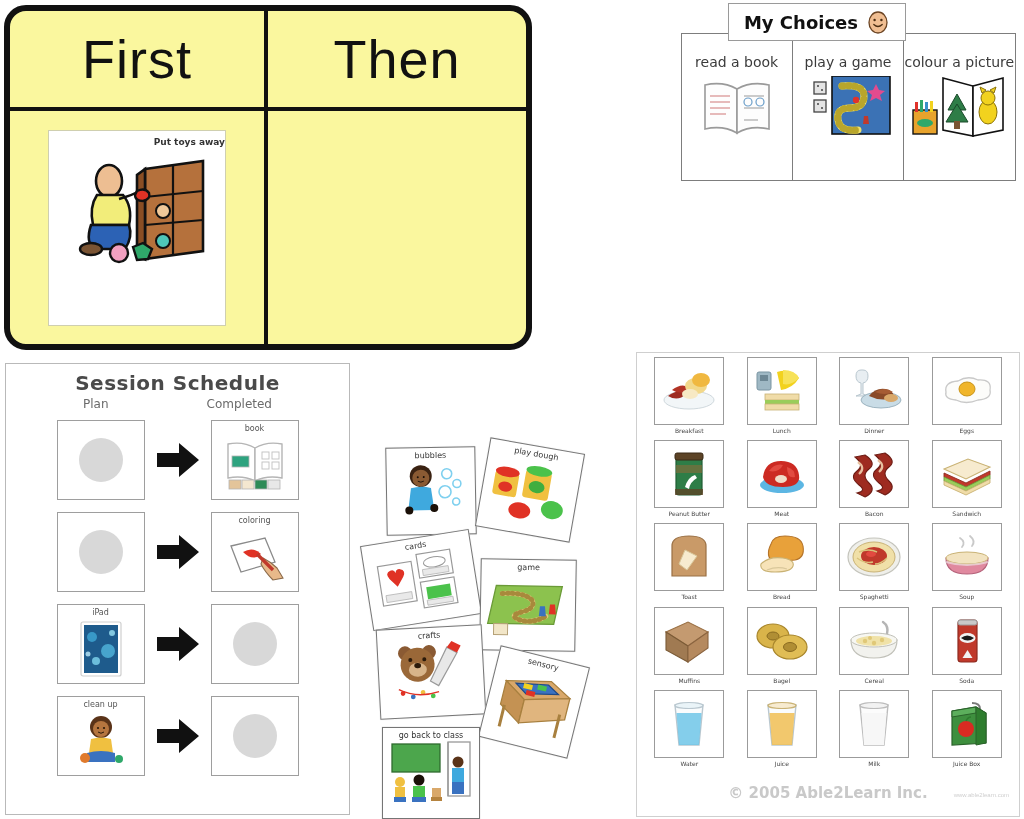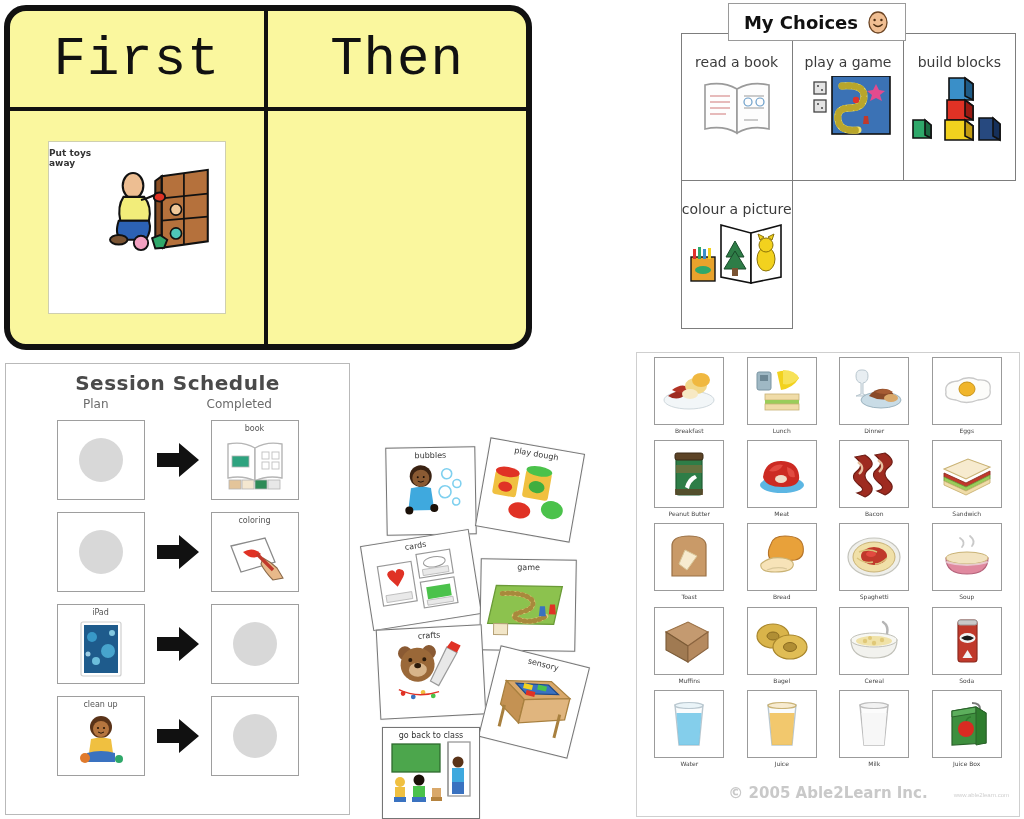--- a/index.html
+++ b/index.html
@@ -10,24 +10,24 @@
   
   #firstthen{left:4px;top:5px;width:528px;height:345px;
     background:#FAF79E;border:6px solid #111;border-radius:22px;
     box-sizing:border-box;overflow:hidden;}
   #ft-grid{position:absolute;inset:0;display:grid;
     grid-template-columns:1fr 1fr;grid-template-rows:100px 1fr;}
   .ft-cell{border-right:4px solid #111;border-bottom:4px solid #111;
     display:flex;align-items:center;justify-content:center;box-sizing:border-box;}
   .ft-cell.last{border-right:none;}
   .ft-cell.bot{border-bottom:none;}
-  .ft-head{font-family:Liberation Mono, monospace;font-size:54px;color:#111;
+  .ft-head{font-family:Liberation Sans, sans-serif;font-size:54px;color:#111;
     letter-spacing:1px;}
-  .ft-card{background:#fff;border:1px solid #cfcfb0;width:178px;height:173px;
-    display:flex;flex-direction:row;align-items:flex-start;padding-top:6px;
+  .ft-card{background:#fff;border:1px solid #cfcfb0;width:178px;height:196px;
+    display:flex;flex-direction:column;align-items:flex-end;padding-top:6px;
     box-sizing:border-box;}
   .ft-card-label{font-size:9px;color:#333;font-weight:600;margin-bottom:2px;
     font-family:"DejaVu Sans", sans-serif;}
 
   
   #mychoices{left:676px;top:3px;width:344px;height:326px;}
   #mc-title{position:absolute;left:52px;top:0;width:176px;height:36px;
     background:#fff;border:1px solid #9a9a9a;display:flex;align-items:center;
     justify-content:center;gap:8px;z-index:5;}
   #mc-title .t{font-family:"DejaVu Sans", sans-serif;font-weight:bold;font-size:18px;color:#111;}
@@ -153,40 +153,20 @@
           <circle cx="20" cy="32" r="1" fill="#444"></circle>
         <rect x="30" y="0" width="58" height="58" fill="#3B72B5" stroke="#111" stroke-width="1.6"></rect>
         <path d="M40 10 q22 -2 22 10 q0 12 -14 12 q-14 0 -12 12 q2 12 20 10" stroke="#EFE06A" stroke-width="7" fill="none" stroke-linecap="round"></path>
         <path d="M40 10 q22 -2 22 10 q0 12 -14 12 q-14 0 -12 12 q2 12 20 10" stroke="#B9A62B" stroke-width="7" fill="none" stroke-dasharray="1 5" stroke-linecap="round"></path>
         <path d="M74 8 l3 6 l6 1 l-5 4 l2 6 l-6 -3 l-6 3 l2 -6 l-5 -4 l6 -1z" fill="#E24B8E"></path>
         <circle cx="54" cy="24" r="3.2" fill="#E0322B"></circle>
         <path d="M62 40 l4 0 l1 8 l-6 0z" fill="#C0392B"></path>
       </svg>
     </div>
 
-    <div class="mc-cell">
-      <span class="mc-label">build blocks</span>
-      <svg width="100" height="66" viewBox="0 0 100 66">
-
-        <path d="M40 2 l16 -0 l8 6 l0 16 l-24 0z" fill="#3A8FC8" stroke="#111" stroke-width="1.6"></path>
-        <path d="M56 2 l8 6 l0 16 l-8 -4z" fill="#1F5B86" stroke="#111" stroke-width="1.6"></path>
-
-        <path d="M38 24 l18 0 l8 6 l0 14 l-26 0z" fill="#E03225" stroke="#111" stroke-width="1.6"></path>
-        <path d="M56 24 l8 6 l0 14 l-8 -4z" fill="#9A1A12" stroke="#111" stroke-width="1.6"></path>
-
-        <path d="M36 44 l20 0 l8 6 l0 14 l-28 0z" fill="#F2D21E" stroke="#111" stroke-width="1.6"></path>
-        <path d="M56 44 l8 6 l0 14 l-8 -4z" fill="#C29B10" stroke="#111" stroke-width="1.6"></path>
-
-        <path d="M4 44 l12 0 l6 5 l0 13 l-18 0z" fill="#2FA86A" stroke="#111" stroke-width="1.6"></path>
-        <path d="M16 44 l6 5 l0 13 l-6 -3z" fill="#1B6B42" stroke="#111" stroke-width="1.6"></path>
-
-        <path d="M70 42 l14 0 l7 6 l0 16 l-21 0z" fill="#27497F" stroke="#111" stroke-width="1.6"></path>
-        <path d="M84 42 l7 6 l0 16 l-7 -4z" fill="#16305A" stroke="#111" stroke-width="1.6"></path>
-      </svg>
-    </div>
 
     <div class="mc-cell">
       <span class="mc-label">colour a picture</span>
       <svg width="100" height="66" viewBox="0 0 100 66">
         <path d="M34 2 l30 8 l0 50 l-30 -6z" fill="#fff" stroke="#111" stroke-width="1.6"></path>
         <path d="M64 10 l30 -8 l0 52 l-30 6z" fill="#fff" stroke="#111" stroke-width="1.6"></path>
 
         <path d="M48 18 l9 16 l-18 0z" fill="#2E7D47" stroke="#1a4a2a" stroke-width="1"></path>
         <path d="M48 28 l11 18 l-22 0z" fill="#2E7D47" stroke="#1a4a2a" stroke-width="1"></path>
         <rect x="45" y="45" width="6" height="8" fill="#7A5433"></rect>

